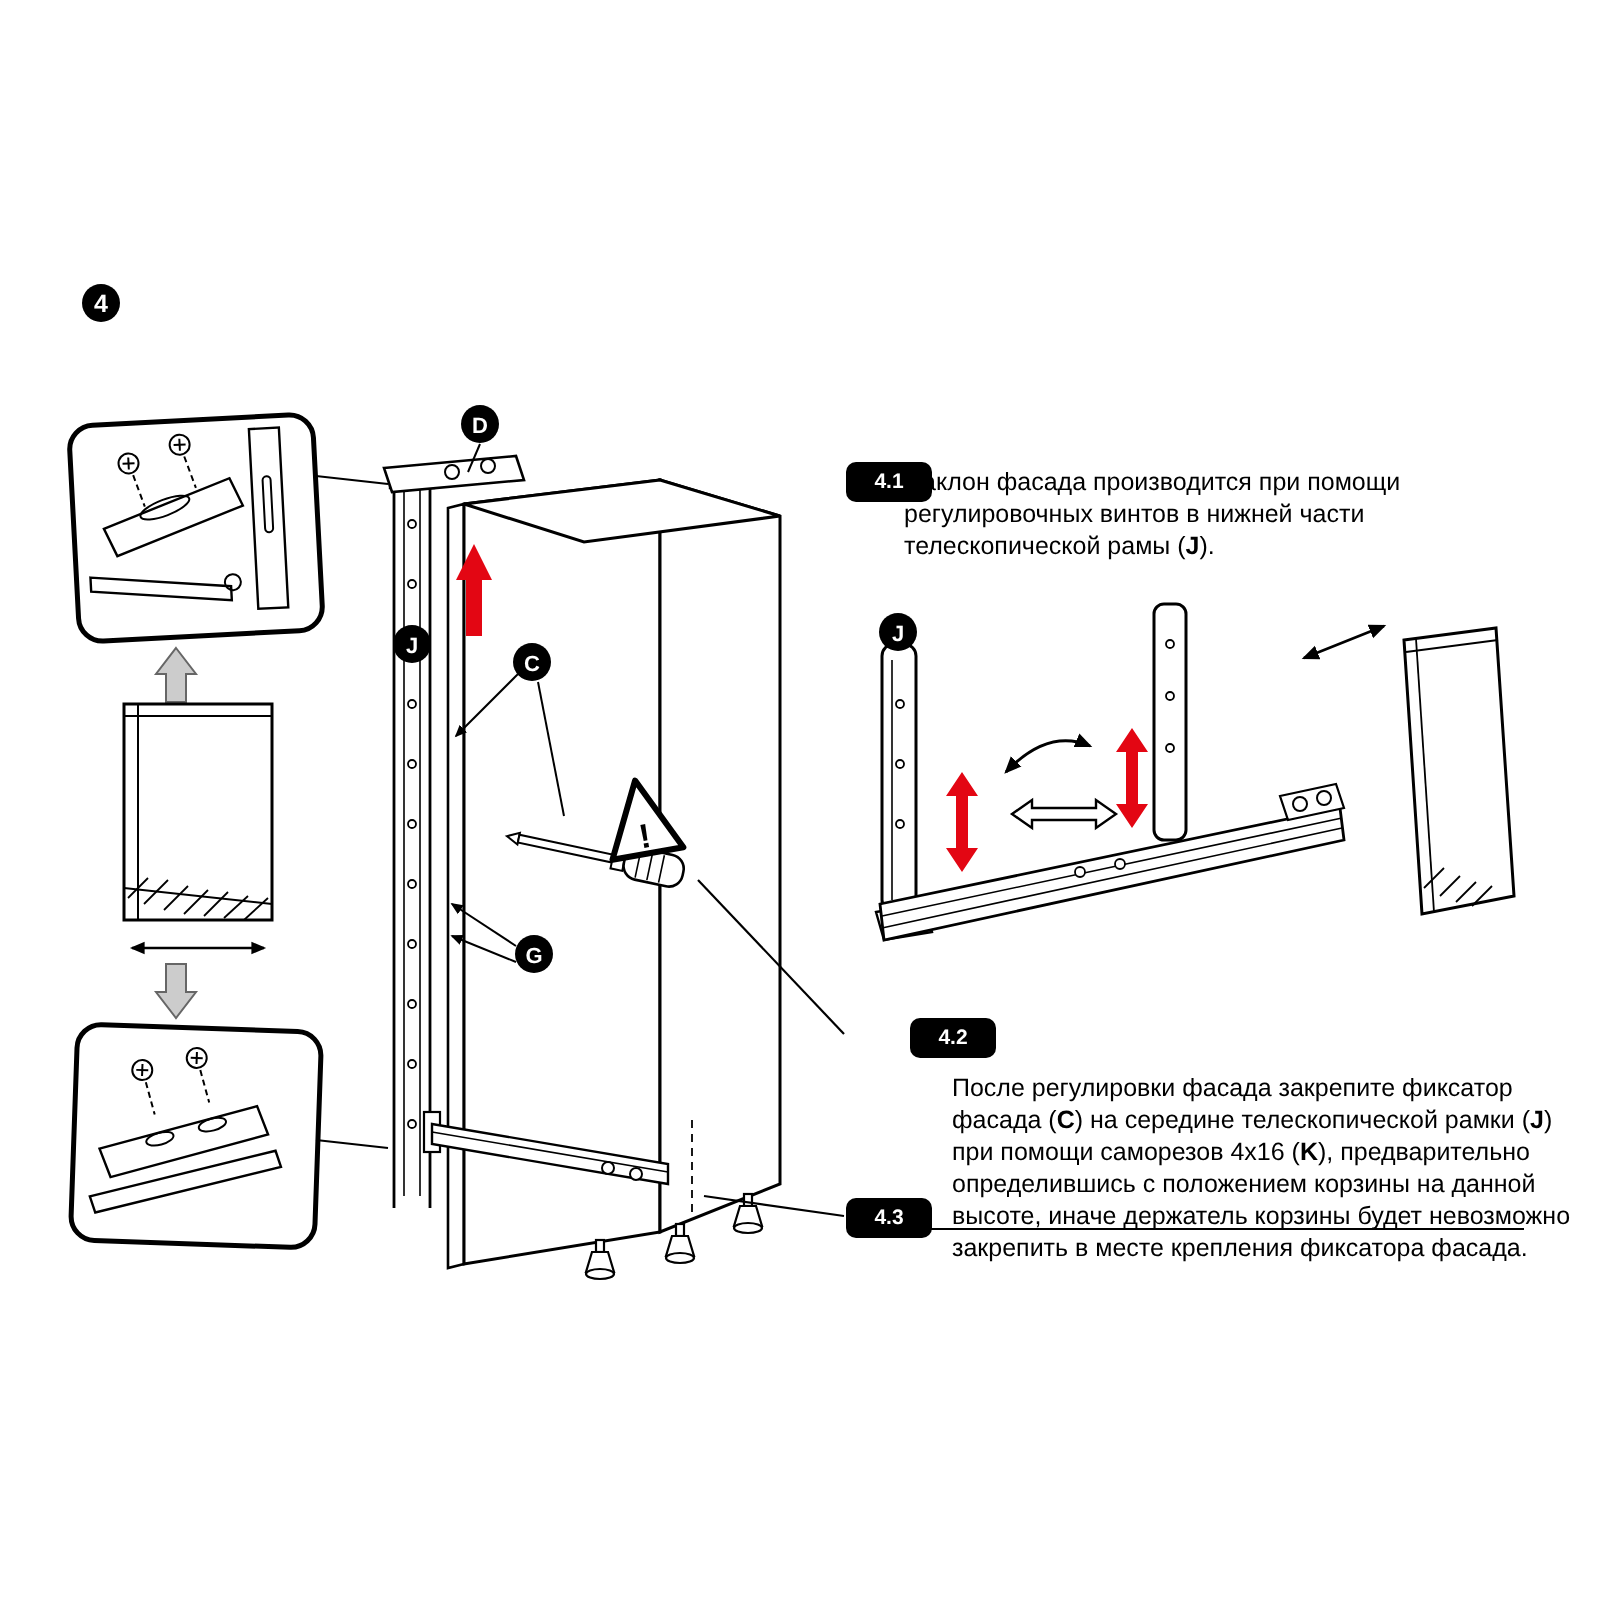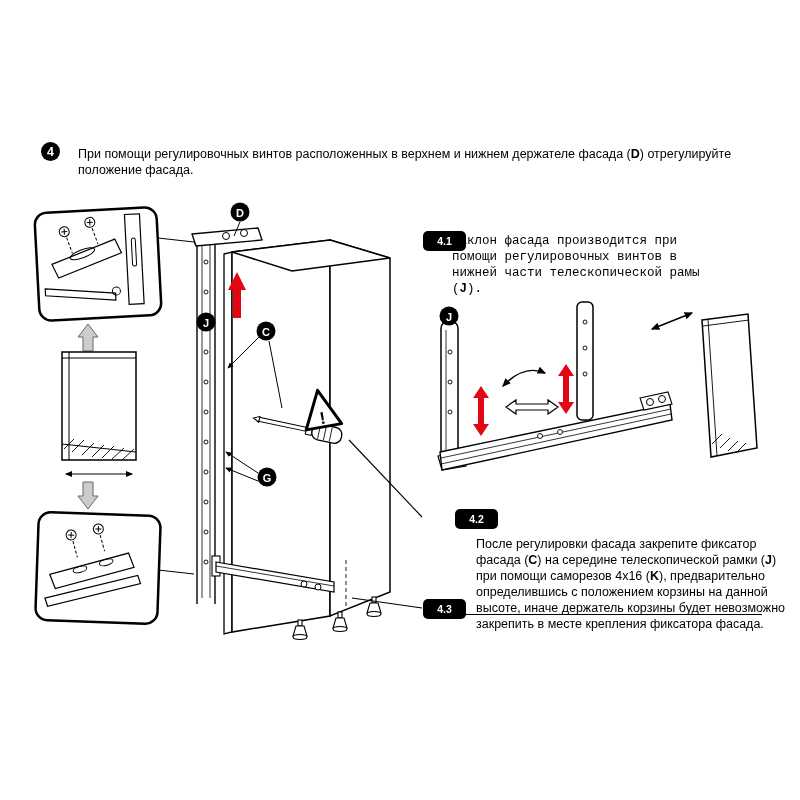--- a/index.html
+++ b/index.html
@@ -243,26 +243,23 @@
       <g stroke-width="0.9">
         <line x1="712" y1="444" x2="722" y2="434"></line>
         <line x1="720" y1="448" x2="730" y2="438"></line>
         <line x1="728" y1="451" x2="738" y2="441"></line>
         <line x1="736" y1="453" x2="746" y2="443"></line>
       </g>
     </g>
   </svg>
 
   <div class="badge circle" style="left:41px;top:142px;">4</div>
-  <div class="txt" style="left:78px;top:146px;width:670px;">
-    <span>При помощи регулировочных винтов расположенных в верхнем и нижнем держателе фасада (</span><b>D</b><span>) отрегулируйте положение фасада.</span>
-  </div>
 
   <div class="badge sq" style="left:423px;top:231px;">4.1</div>
-  <div class="txt" style="left:452px;top:233px;width:272px;font-family:Liberation Mono, monospace;">
+  <div class="txt" style="left:452px;top:233px;width:272px;">
     <span>Наклон фасада производится при помощи регулировочных винтов в нижней части телескопической рамы (</span><b>J</b><span>).</span>
   </div>
 
   <div class="badge sq" style="left:423px;top:509px;margin-left:32px;">4.2</div>
   <div class="txt" style="left:476px;top:519px;width:312px;margin-top:17px;">
     <span>После регулировки фасада закрепите фиксатор фасада (</span><b>C</b><span>) на середине телескопической рамки (</span><b>J</b><span>) при помощи саморезов 4x16 (</span><b>K</b><span>), предварительно определившись с положением корзины на данной высоте, иначе держатель корзины будет невозможно закрепить в месте крепления фиксатора фасада.</span>
   </div>
 
   <div class="divider" style="left:452px;top:614px;width:310px;"></div>
 

